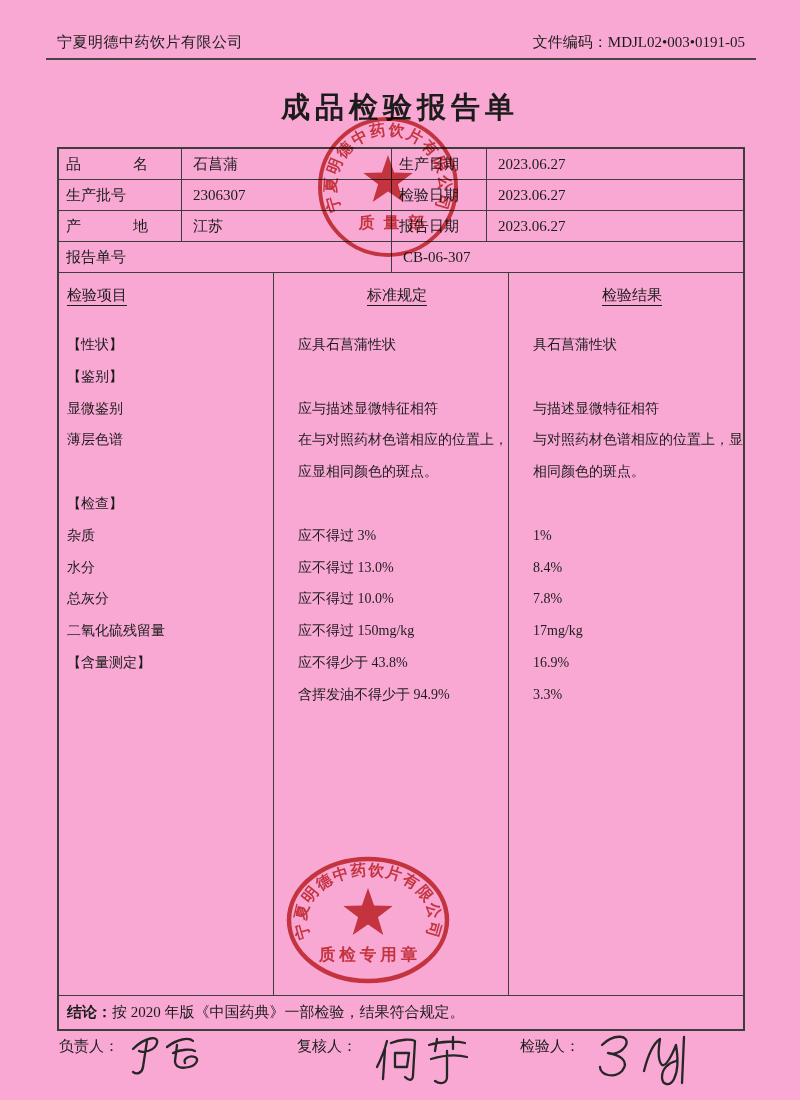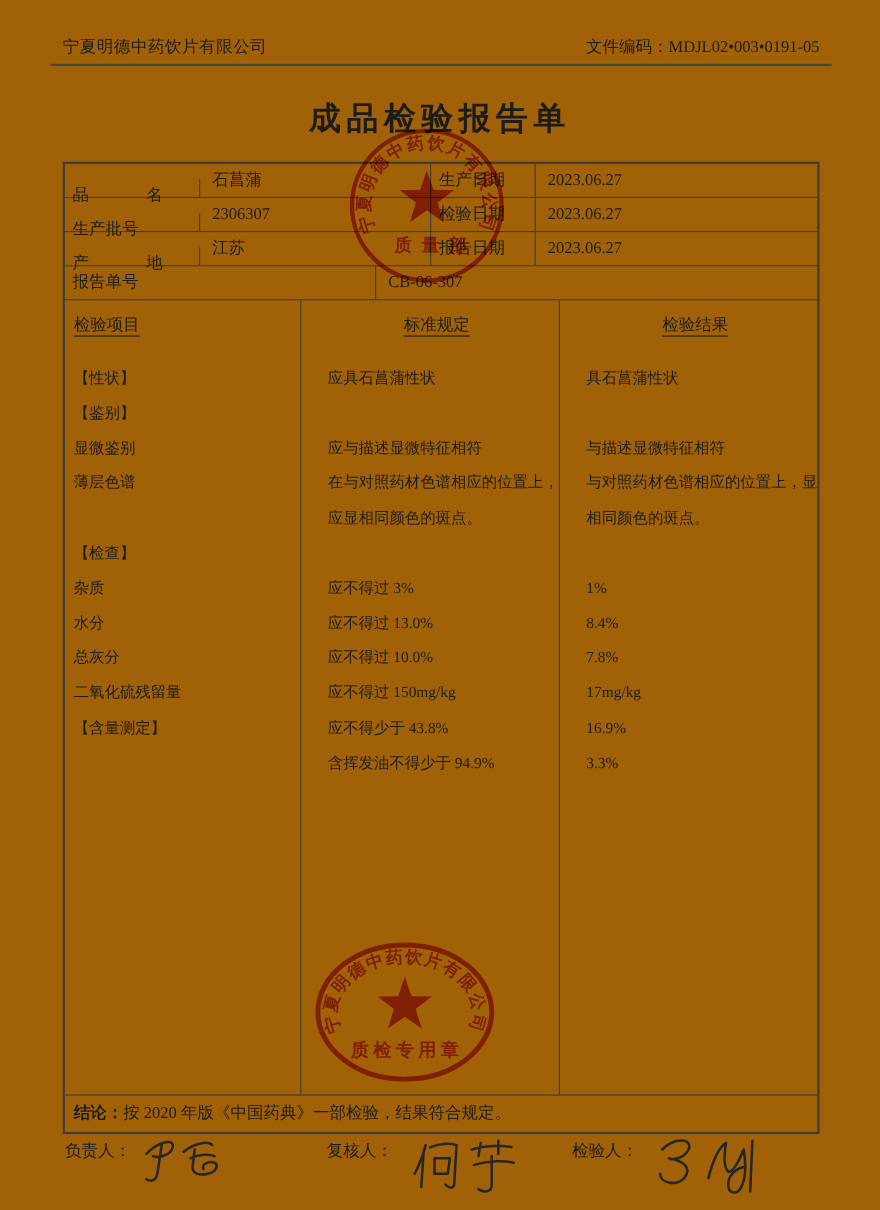--- a/index.html
+++ b/index.html
@@ -8,41 +8,41 @@
     --red:#c5403d;
   }
   html,body{margin:0;padding:0;}
   body{
     width:800px;height:1100px;
     background:#ffffff;
     font-family:"Liberation Serif","DejaVu Serif",serif;
     color:var(--ink);
     -webkit-font-smoothing:antialiased;
   }
-  .sheet{position:relative;width:800px;height:1100px;overflow:hidden;background:#a16207;}
+  .sheet{position:relative;width:800px;height:1100px;overflow:hidden;background:#f9a8d4;}
 
   
   .hdr-left{position:absolute;left:57px;top:33px;font-size:15px;letter-spacing:.5px;}
   .hdr-right{position:absolute;right:55px;top:33px;font-size:15px;}
   .rule{position:absolute;left:46px;right:44px;top:58px;height:2px;background:#454545;}
 
   
   .title{position:absolute;left:0;top:88px;width:800px;text-align:center;
          font-size:29px;font-weight:bold;letter-spacing:5px;}
 
   
   .doc-table{position:absolute;left:57px;top:147px;width:688px;
              border:2px solid var(--line);box-sizing:border-box;background:transparent;}
   .irow{display:flex;height:30px;line-height:30px;border-bottom:1px solid var(--line);font-size:15px;}
   .icell{box-sizing:border-box;white-space:nowrap;overflow:visible;}
-  .c1{width:123px;border-right:1px solid var(--line);padding-left:7px;margin-top:14px;}
+  .c1{width:123px;border-right:1px solid var(--line);padding-left:7px;}
   .c2{width:210px;border-right:1px solid var(--line);padding-left:11px;}
   .c3{width:95px;border-right:1px solid var(--line);padding-left:7px;}
   .c4{flex:1;padding-left:11px;}
-  .c12{width:283px;border-right:1px solid var(--line);padding-left:7px;}
+  .c12{width:333px;border-right:1px solid var(--line);padding-left:7px;}
   .c34{flex:1;padding-left:11px;}
   .spread{display:inline-block;width:82px;text-align:justify;text-align-last:justify;}
 
   
   .rsection{display:flex;height:722px;border-bottom:1px solid var(--line);gap:12px;}
   .rcol{box-sizing:border-box;}
   .rcol1{width:226px;border-right:1px solid var(--line);}
   .rcol2{width:227px;border-right:1px solid var(--line);}
   .rcol3{flex:1;}
   .rhead{height:56px;box-sizing:border-box;padding-top:13px;font-size:15px;}

